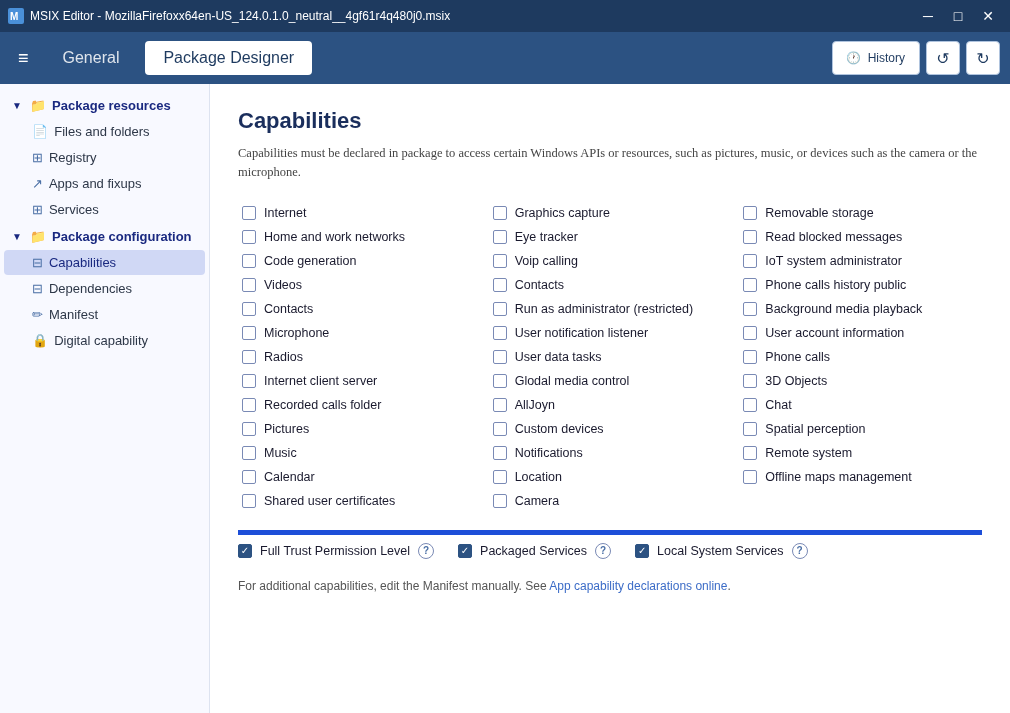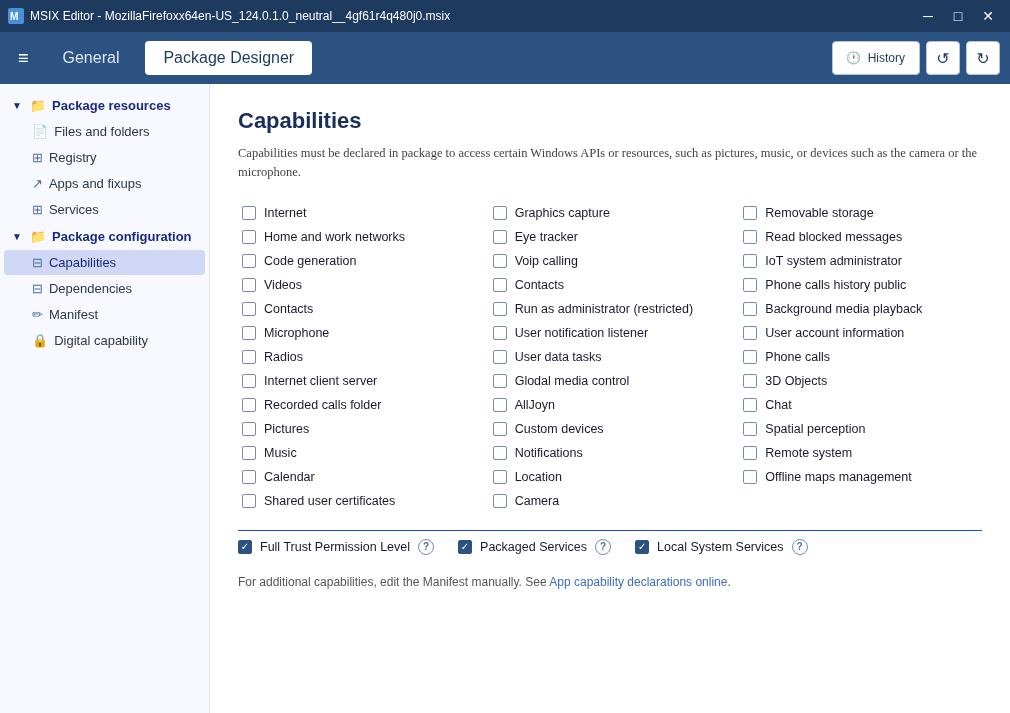--- a/index.html
+++ b/index.html
@@ -151,21 +151,21 @@
       font-size: 12.5px;
       color: #1a1a2e;
       cursor: pointer;
     }
 
     .special-capabilities {
       display: flex;
       gap: 24px;
       align-items: center;
       padding: 8px 0;
-      border-top: 1px solid #1d4ed8;
+      border-top: 5px solid #1d4ed8;
       margin-bottom: 12px;
     }
 
     .special-cap-item {
       display: flex;
       align-items: center;
       gap: 8px;
     }
 
     .help-icon {

